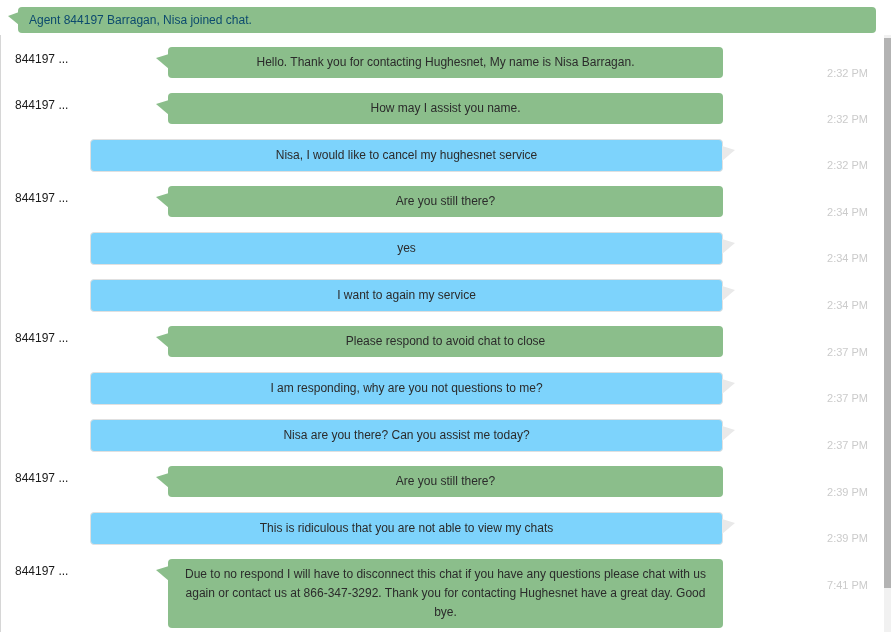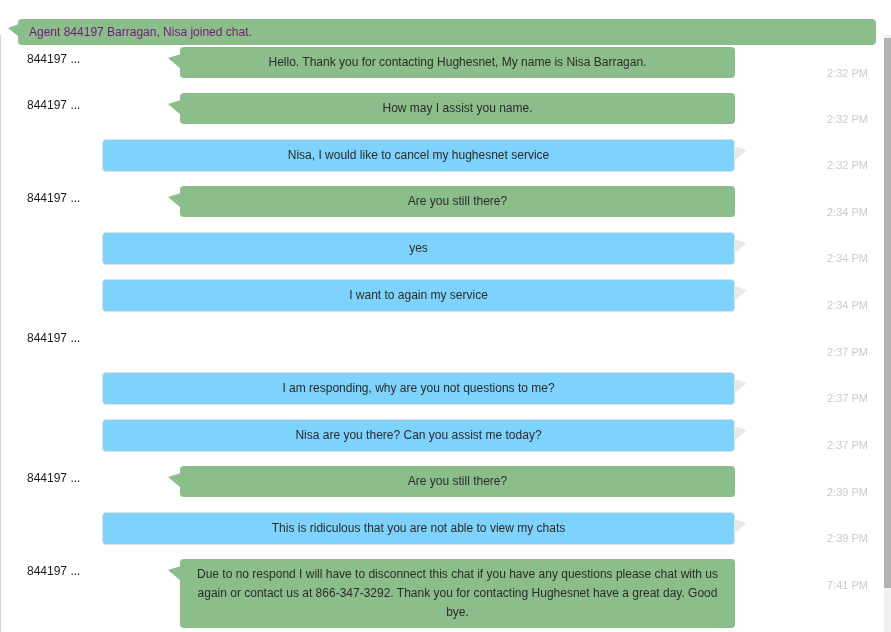--- a/index.html
+++ b/index.html
@@ -22,25 +22,25 @@
     position: absolute; right: 0; top: 35px; bottom: 0;
     width: 7px; background: #f1f1f1;
   }
   .scrollbar .thumb {
     position: absolute; top: 3px; left: 0;
     width: 7px; height: 550px; background: #b3b3b3;
   }
 
   
   .header-bubble {
-    position: absolute; top: 19px; left: 18px; right: 15px;
+    position: absolute; top: 7px; left: 18px; right: 15px;
     height: 26px;
     background: #8bbe8b;
     border-radius: 4px;
-    font-size: 12px; color: #701a75;
+    font-size: 12px; color: #0c4a6e;
     line-height: 26px;
     padding-left: 11px;
     box-sizing: border-box;
   }
   .header-bubble::before {
     content: ""; position: absolute; left: -10px; top: 5px;
     width: 0; height: 0;
     border-top: 4px solid transparent;
     border-bottom: 9px solid transparent;
     border-right: 11px solid #8bbe8b;
@@ -56,21 +56,20 @@
     margin-bottom: 14px;
   }
   .label-col {
     width: 90px;
     box-sizing: border-box;
     padding-left: 15px;
     padding-top: 5px;
     font-size: 12px;
     color: #1a1a1a;
     white-space: nowrap;
-    margin-left: 12px;
   }
   .bubble-col { width: 633px; text-align: center; }
   .time-col {
     flex: 1;
     text-align: right;
     padding-top: 20px;
     font-size: 11px;
     color: #cbcbcb;
     white-space: nowrap;
   }
@@ -172,20 +171,25 @@
     <div class="bubble-col">
       <div class="bubble">
         <span>I want to again my service</span>
       </div>
     </div>
     <div class="time-col">2:34 PM</div>
   </div>
 
   <div class="row agent">
     <div class="label-col">844197 ...</div>
+    <div class="bubble-col">
+      <div class="bubble">
+        <span>Please respond to avoid chat to close</span>
+      </div>
+    </div>
     <div class="time-col">2:37 PM</div>
   </div>
 
   <div class="row customer">
     <div class="label-col"></div>
     <div class="bubble-col">
       <div class="bubble">
         <span>I am responding, why are you not questions to me?</span>
       </div>
     </div>

